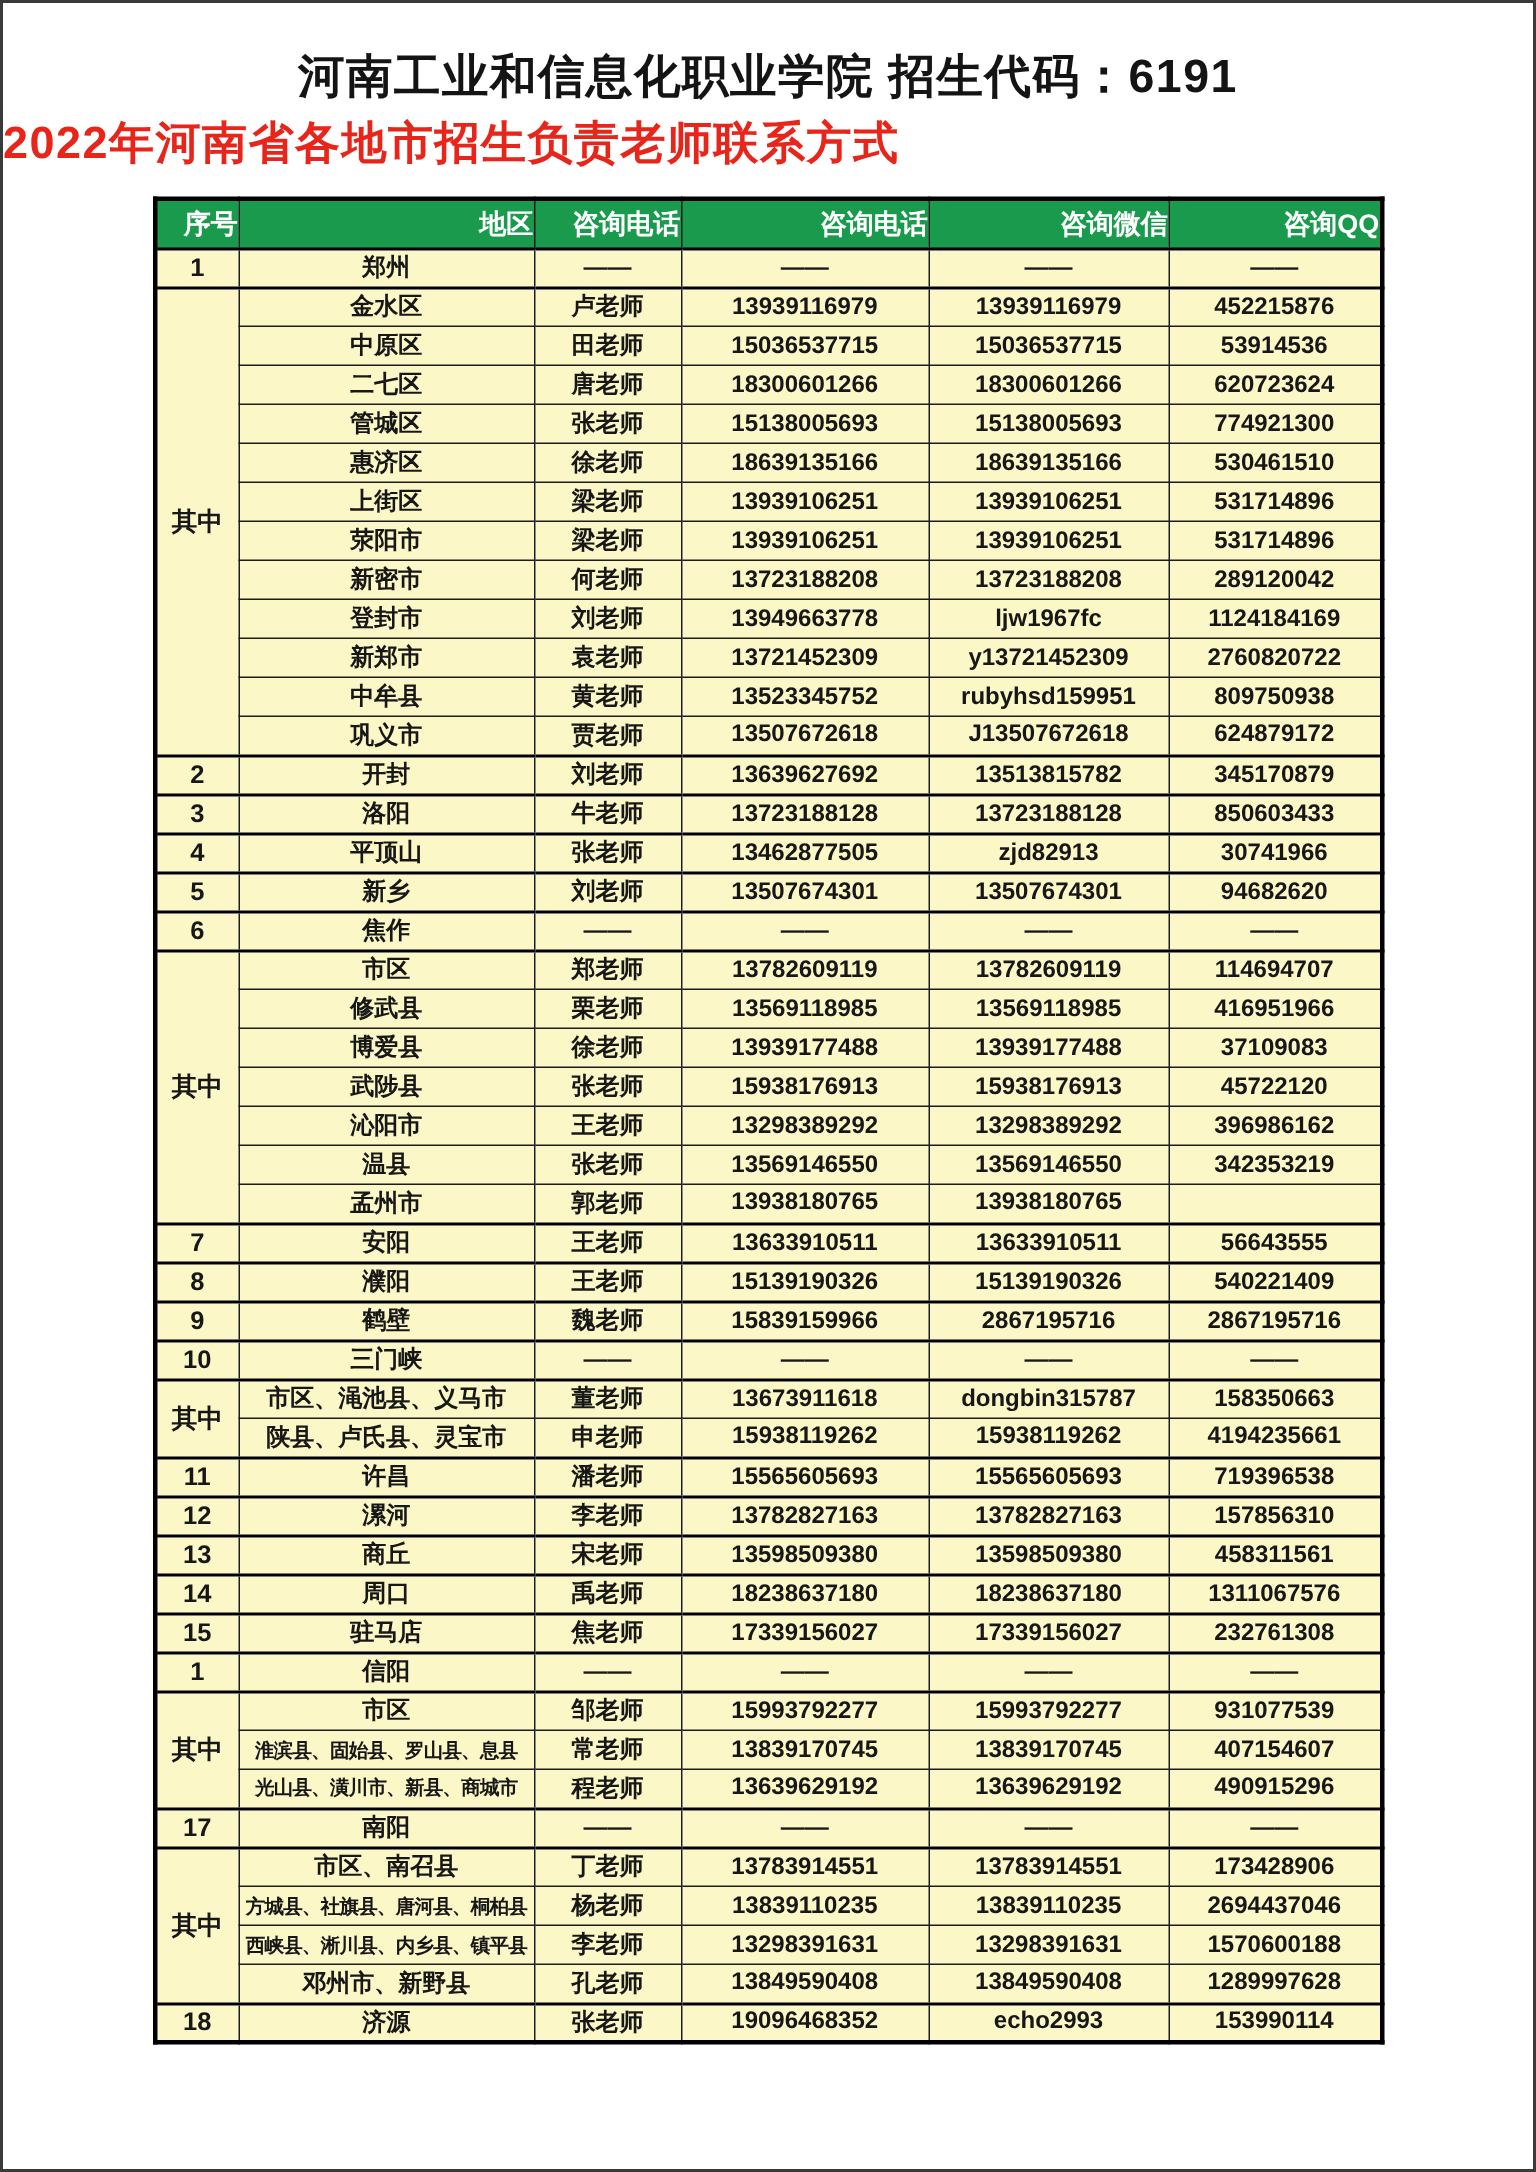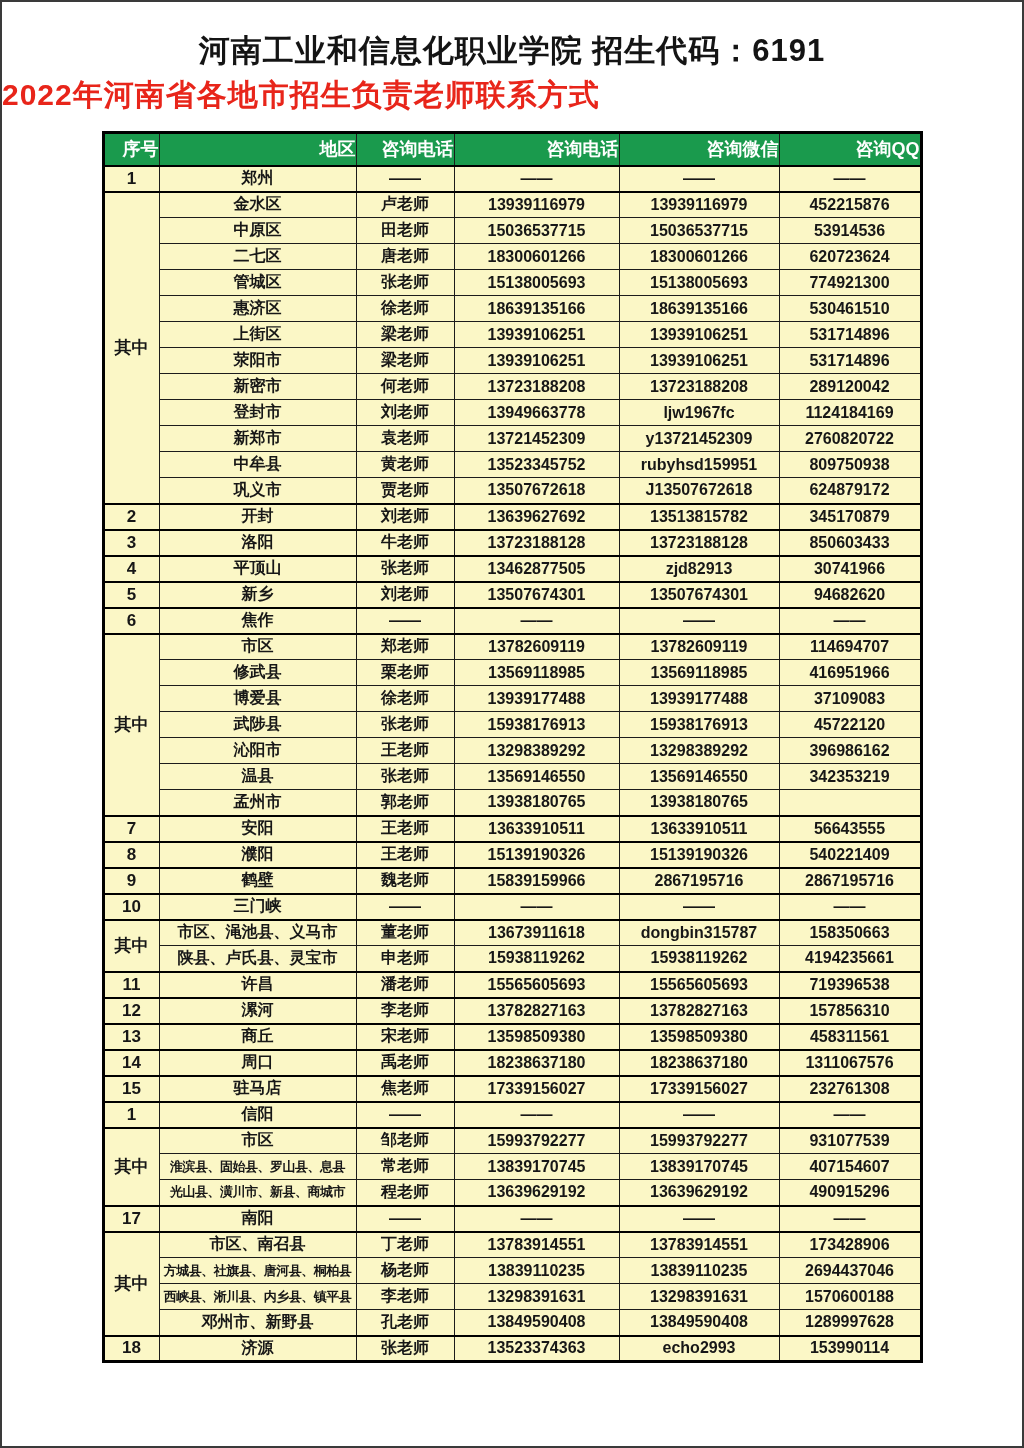--- a/index.html
+++ b/index.html
@@ -439,19 +439,19 @@
           <td>邓州市、新野县</td>
           <td>孔老师</td>
           <td>13849590408</td>
           <td>13849590408</td>
           <td>1289997628</td>
         </tr>
         <tr class="section-start">
           <td rowspan="1" class="col-no">18</td>
           <td>济源</td>
           <td>张老师</td>
-          <td>13523374363</td>
+          <td>19096468352</td>
           <td>echo2993</td>
           <td>153990114</td>
         </tr>
       </tbody>
   </table>
 </div>
 
 </body></html>

